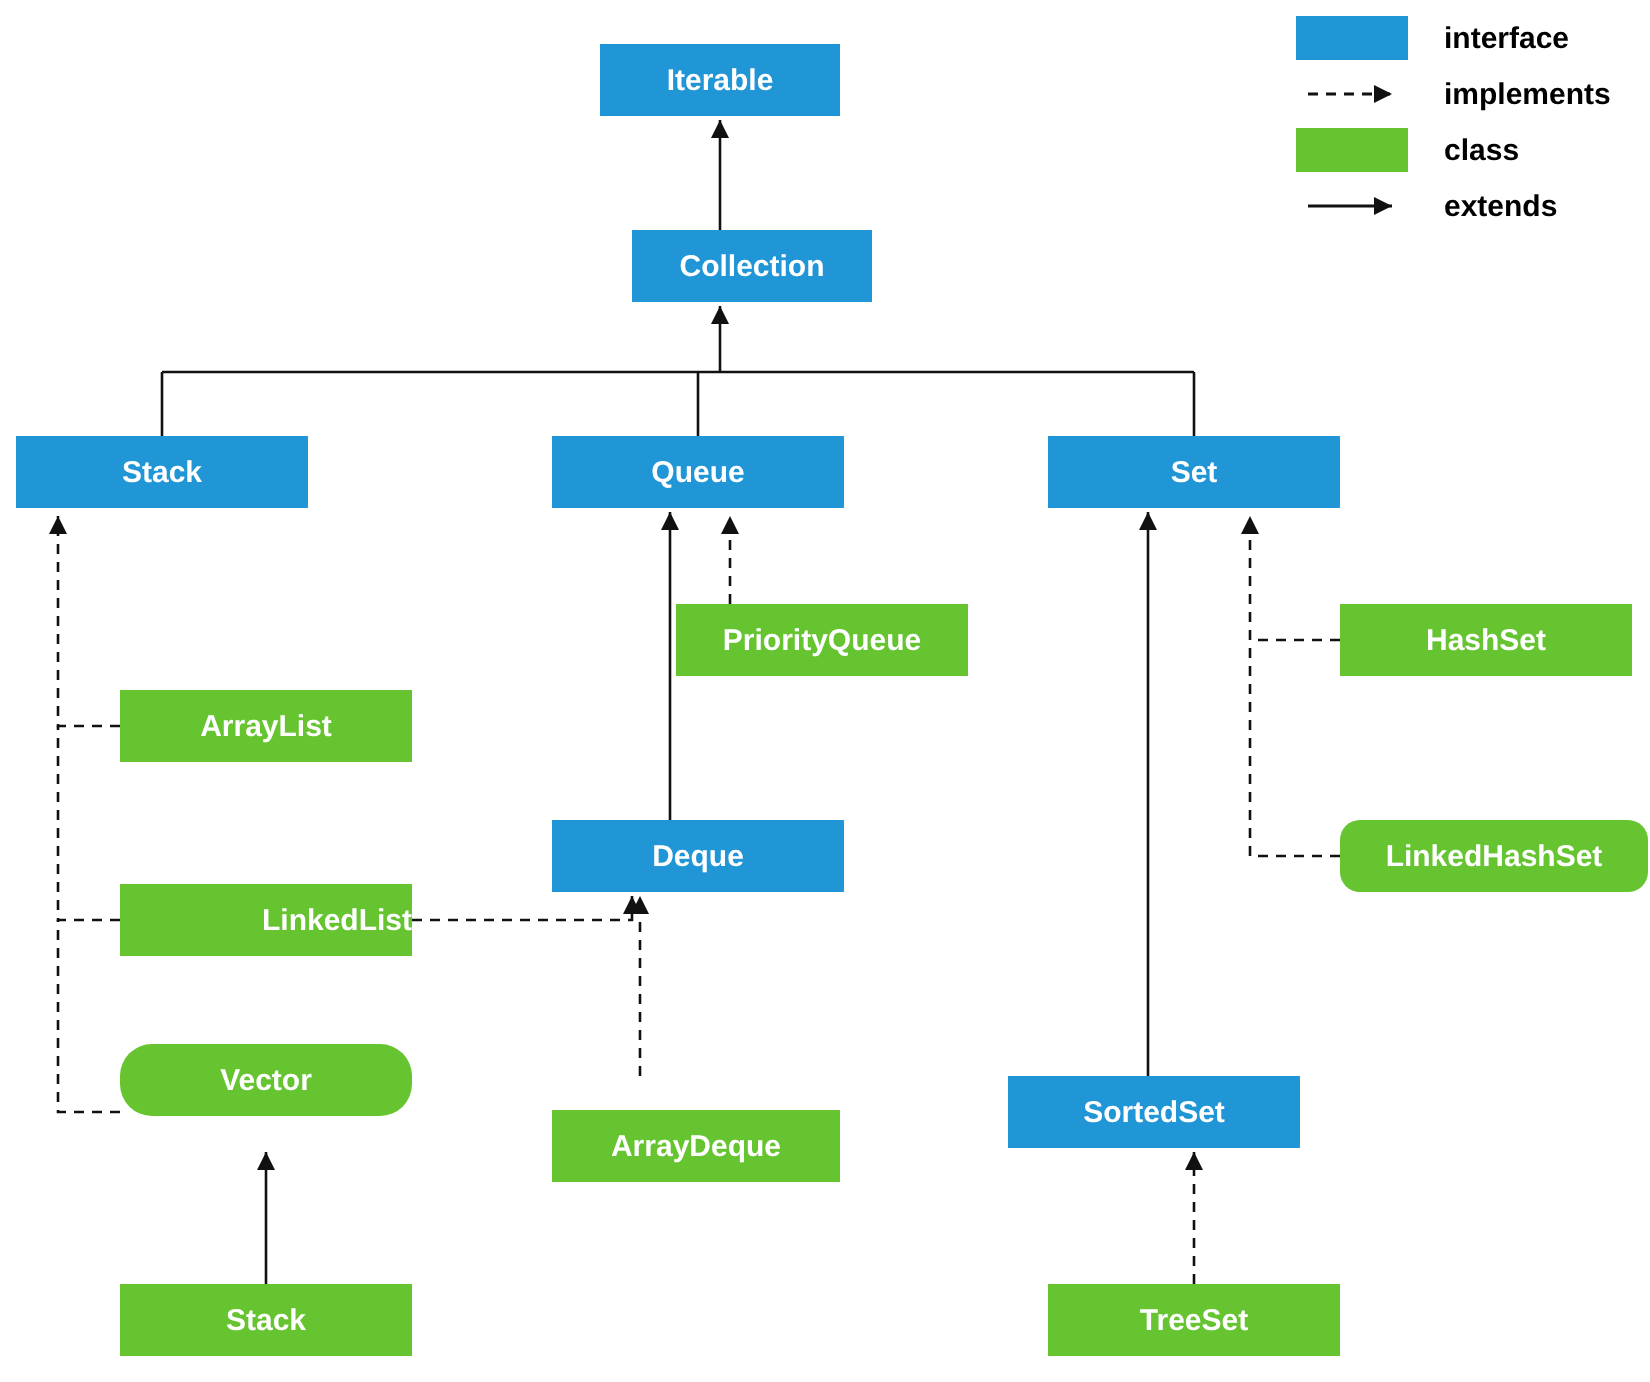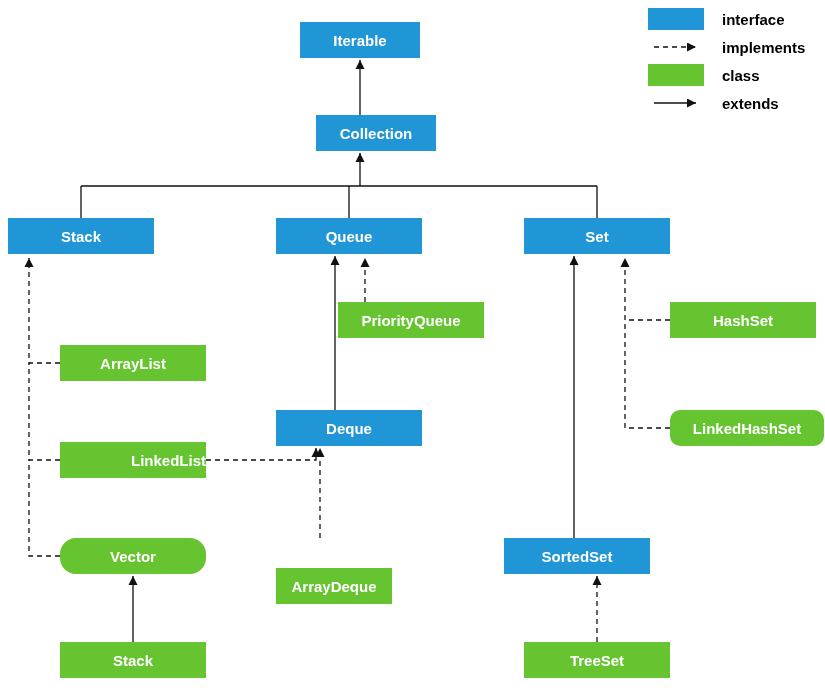--- a/index.html
+++ b/index.html
@@ -118,27 +118,27 @@
 
 <div class="node class" style="left:338px; top:302px; width:146px; height:36px;">
     <span>PriorityQueue</span>
   </div>
 <div class="node class" style="left:60px;  top:345px; width:146px; height:36px;">
     <span>ArrayList</span>
   </div>
 <div class="node class" style="left:60px;  top:442px; width:146px; height:36px;justify-content:flex-end;">
     <span>LinkedList</span>
   </div>
-<div class="node class" style="left:60px;  top:538px; width:146px; height:36px;border-radius:16px;">
+<div class="node class" style="left:60px;  top:522px; width:146px; height:36px;border-radius:16px;">
     <span>Vector</span>
   </div>
 <div class="node class" style="left:60px;  top:642px; width:146px; height:36px;">
     <span>Stack</span>
   </div>
-<div class="node class" style="left:276px; top:568px; width:116px; height:36px;">
+<div class="node class" style="left:276px; top:555px; width:144px; height:36px;">
     <span>ArrayDeque</span>
   </div>
 <div class="node class" style="left:670px; top:302px; width:146px; height:36px;">
     <span>HashSet</span>
   </div>
 <div class="node class" style="left:670px; top:410px; width:154px; height:36px;border-radius:10px;">
     <span>LinkedHashSet</span>
   </div>
 <div class="node class" style="left:524px; top:642px; width:146px; height:36px;">
     <span>TreeSet</span>

